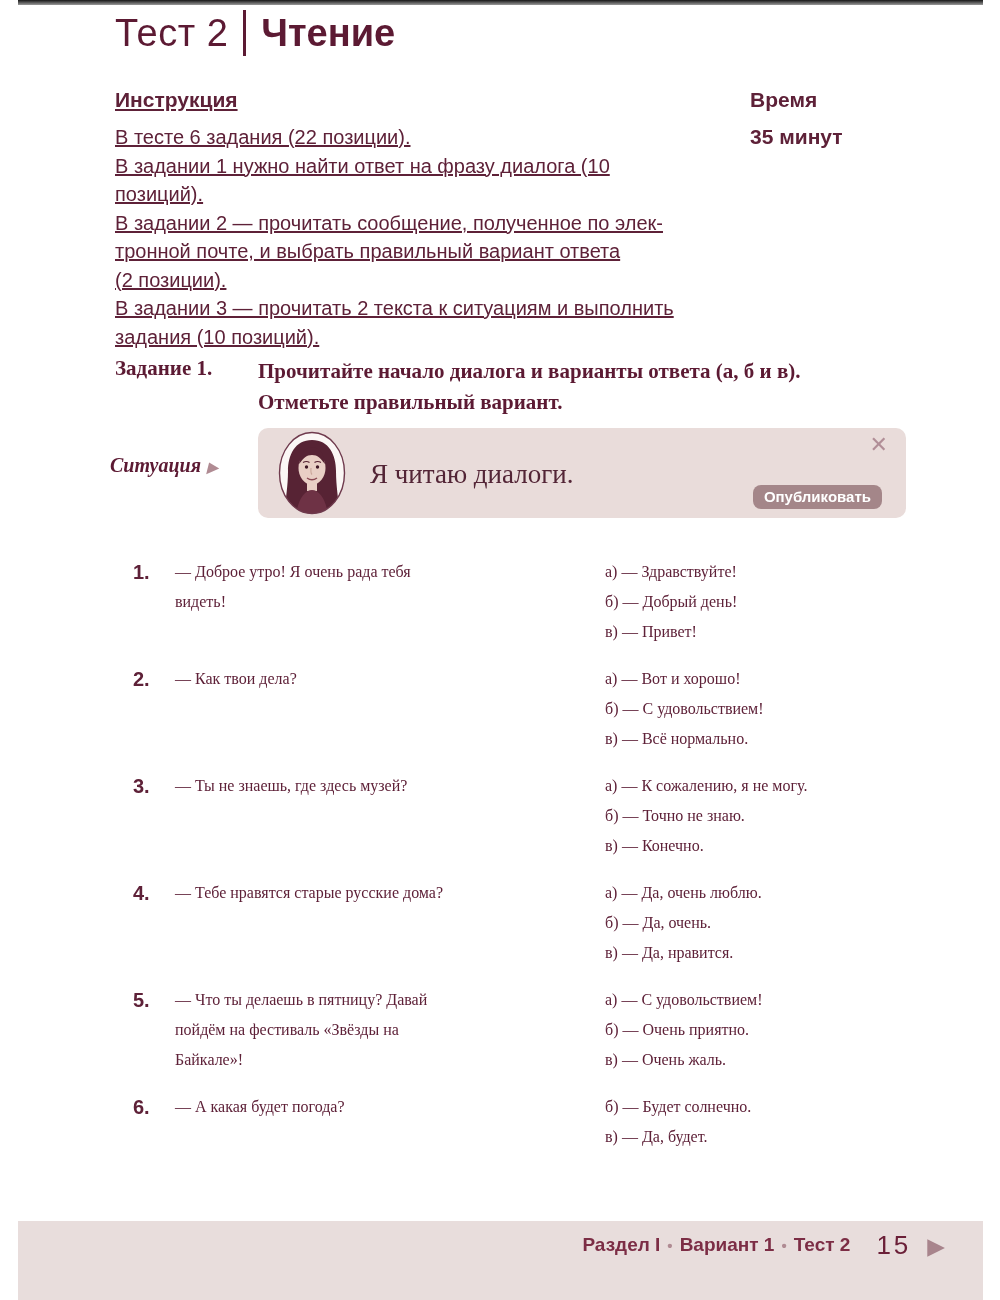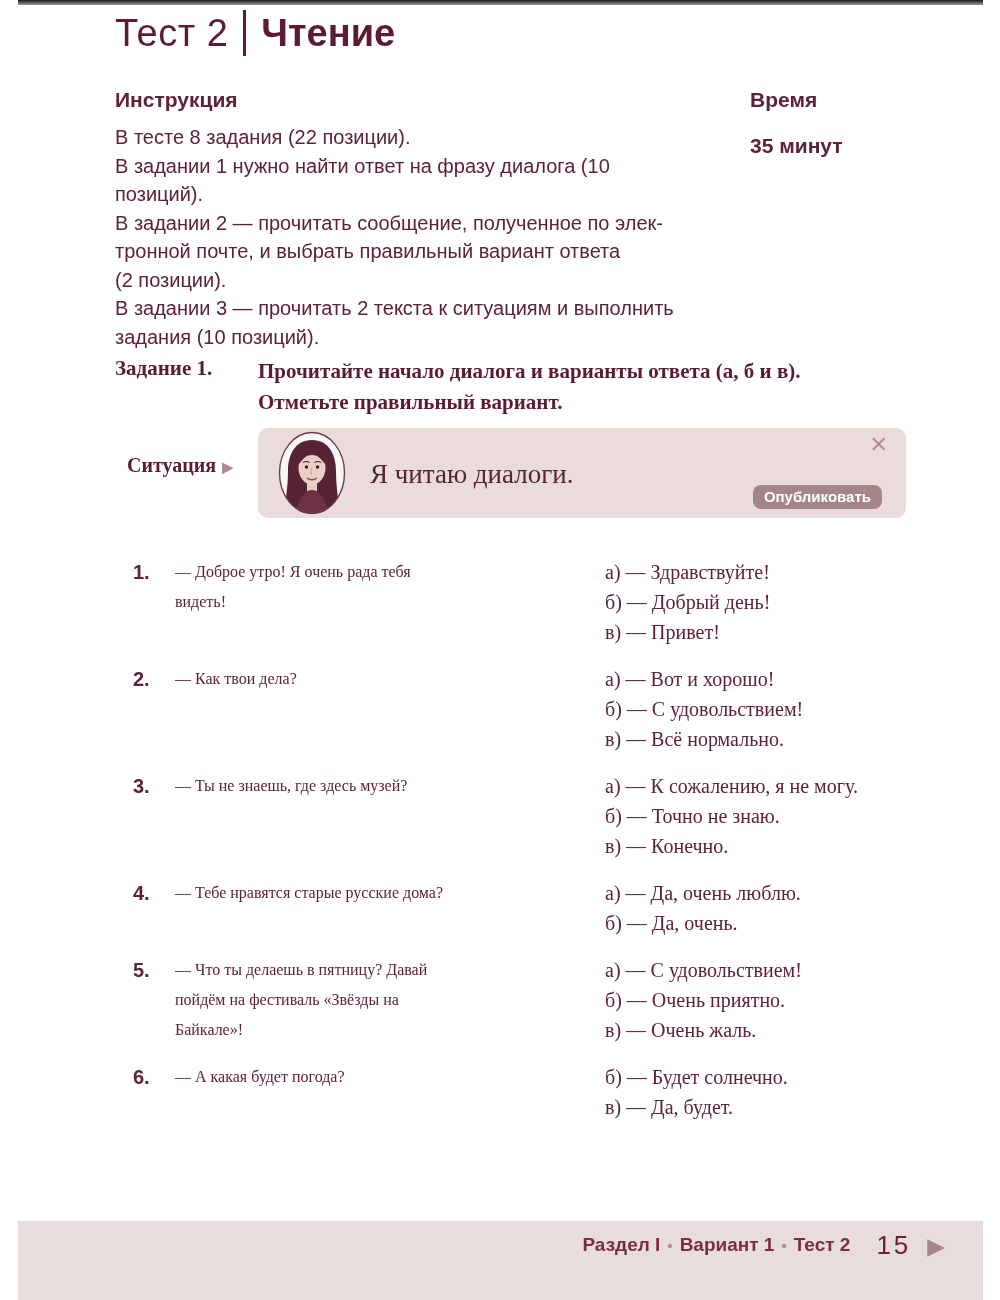--- a/index.html
+++ b/index.html
@@ -10,39 +10,39 @@
   .top-bar { position:absolute; left:18px; top:0; width:965px; height:5px;
              background:linear-gradient(#161616,#9a9a9a); }
 
   
   .title-row { position:absolute; left:115px; top:10px; display:flex; align-items:center; }
   .title-left { font-size:38px; font-weight:400; color:#5c1a33; letter-spacing:0.5px; }
   .title-divider { width:3px; height:46px; background:#5c1a33; margin:0 15px; }
   .title-right { font-size:38px; font-weight:700; color:#5c1a33; }
 
   
-  .instructions { position:absolute; left:115px; top:88px; width:560px; color:#5e2138; }
+  .instructions { position:absolute; left:115px; top:88px; width:560px; color:#5e2138;text-decoration:underline; }
   .instr-heading { font-size:21px; font-weight:700; margin-bottom:11px; }
   .instr-line { font-size:20px; line-height:28.5px; }
 
   .time-block { position:absolute; left:750px; top:88px; color:#5e2138; }
-  .time-label { font-size:21px; font-weight:700; margin-bottom:20px; }
+  .time-label { font-size:21px; font-weight:700; margin-bottom:11px; }
   .time-value { font-size:21px; font-weight:700; line-height:28.5px; }
 
   
   .task { position:absolute; left:115px; top:356px; width:700px;
           font-family:"Liberation Serif", serif; font-weight:700;
           font-size:21px; color:#5c1a33; }
   .task-label { position:absolute; left:0; top:0; }
   .task-text { position:absolute; left:143px; top:0; width:560px; line-height:31px; }
 
   
-  .situation-label { position:absolute; left:127px; top:454px;
+  .situation-label { position:absolute; left:110px; top:454px;
           font-family:"Liberation Serif", serif; font-weight:700;
-          font-size:20px; color:#5c1a33; }
+          font-size:20px; color:#5c1a33;font-style:italic; }
   .situation-label .tri { color:#b08b93; font-size:14px; margin-left:6px; }
 
   .situation-box { position:absolute; left:258px; top:428px; width:648px; height:90px;
           background:#e9dcda; border-radius:10px; }
   .avatar { position:absolute; left:20px; top:3px; width:68px; height:84px; }
   .situation-message { position:absolute; left:112px; top:31px;
           font-family:"Liberation Serif", serif; font-size:27px; color:#532536; }
   .close-icon { position:absolute; right:18px; top:6px; font-size:22px;
           color:#b18e97; cursor:pointer; line-height:1; font-family:"DejaVu Sans", sans-serif; }
   .publish-button { position:absolute; right:24px; bottom:9px; background:#a48689;
@@ -50,21 +50,21 @@
           border:none; border-radius:8px; cursor:pointer;
           font-family:"Liberation Sans", sans-serif; }
 
   
   .questions { position:absolute; left:133px; top:557px; width:775px; }
   .q-row { display:grid; grid-template-columns:42px 430px 1fr; margin-bottom:17px;
            color:#5e2138; }
   .q-num { font-size:20px; font-weight:700; line-height:30px;
            font-family:"Liberation Sans", sans-serif; }
   .q-prompt { font-family:"Liberation Serif", serif; font-size:16px; line-height:30px; }
-  .q-options { font-family:"Liberation Serif", serif; font-size:20px; line-height:30px; }
+  .q-options { font-family:"Liberation Serif", serif; font-size:16px; line-height:30px; }
   .q-option { cursor:pointer; }
 
   
   .footer-bar { position:absolute; left:18px; top:1221px; width:965px; height:79px;
           background:#e8dddc; display:flex; justify-content:flex-end;
           align-items:flex-start; padding:13px 38px 0 0; }
   .footer-breadcrumb { font-size:19px; font-weight:700; color:#7c2d45; }
   .footer-breadcrumb .dot { color:#b08b93; margin:0 7px; font-size:15px; }
   .footer-page { font-size:26px; color:#6b2038; margin-left:26px; letter-spacing:3px;
           line-height:22px; }
@@ -77,21 +77,21 @@
 <div class="top-bar"></div>
 
 <div class="title-row">
   <span class="title-left">Тест 2</span>
   <span class="title-divider"></span>
   <span class="title-right">Чтение</span>
 </div>
 
 <div class="instructions">
   <div class="instr-heading">Инструкция</div>
-  <div class="instr-line">В тесте 8 задания (22 позиции).</div>
+  <div class="instr-line">В тесте 6 задания (22 позиции).</div>
   <div class="instr-line">В задании 1 нужно найти ответ на фразу диалога (10 позиций).</div>
   <div class="instr-line">В задании 2 — прочитать сообщение, полученное по элек-</div>
   <div class="instr-line">тронной почте, и выбрать правильный вариант ответа</div>
   <div class="instr-line">(2 позиции).</div>
   <div class="instr-line">В задании 3 — прочитать 2 текста к ситуациям и выполнить</div>
   <div class="instr-line">задания (10 позиций).</div>
 </div>
 
 <div class="time-block">
   <div class="time-label">Время</div>
@@ -187,20 +187,21 @@
   <div class="q-row">
     <div class="q-num">4.</div>
     <div class="q-prompt">
       <div>— Тебе нравятся старые русские дома?</div>
       <div></div>
       <div></div>
     </div>
     <div class="q-options">
       <div class="q-option">а) — Да, очень люблю.</div>
       <div class="q-option">б) — Да, очень.</div>
+      <div class="q-option">в) — Да, нравится.</div>
     </div>
   </div>
 
   <div class="q-row">
     <div class="q-num">5.</div>
     <div class="q-prompt">
       <div>— Что ты делаешь в пятницу? Давай</div>
       <div>пойдём на фестиваль «Звёзды на</div>
       <div>Байкале»!</div>
     </div>

